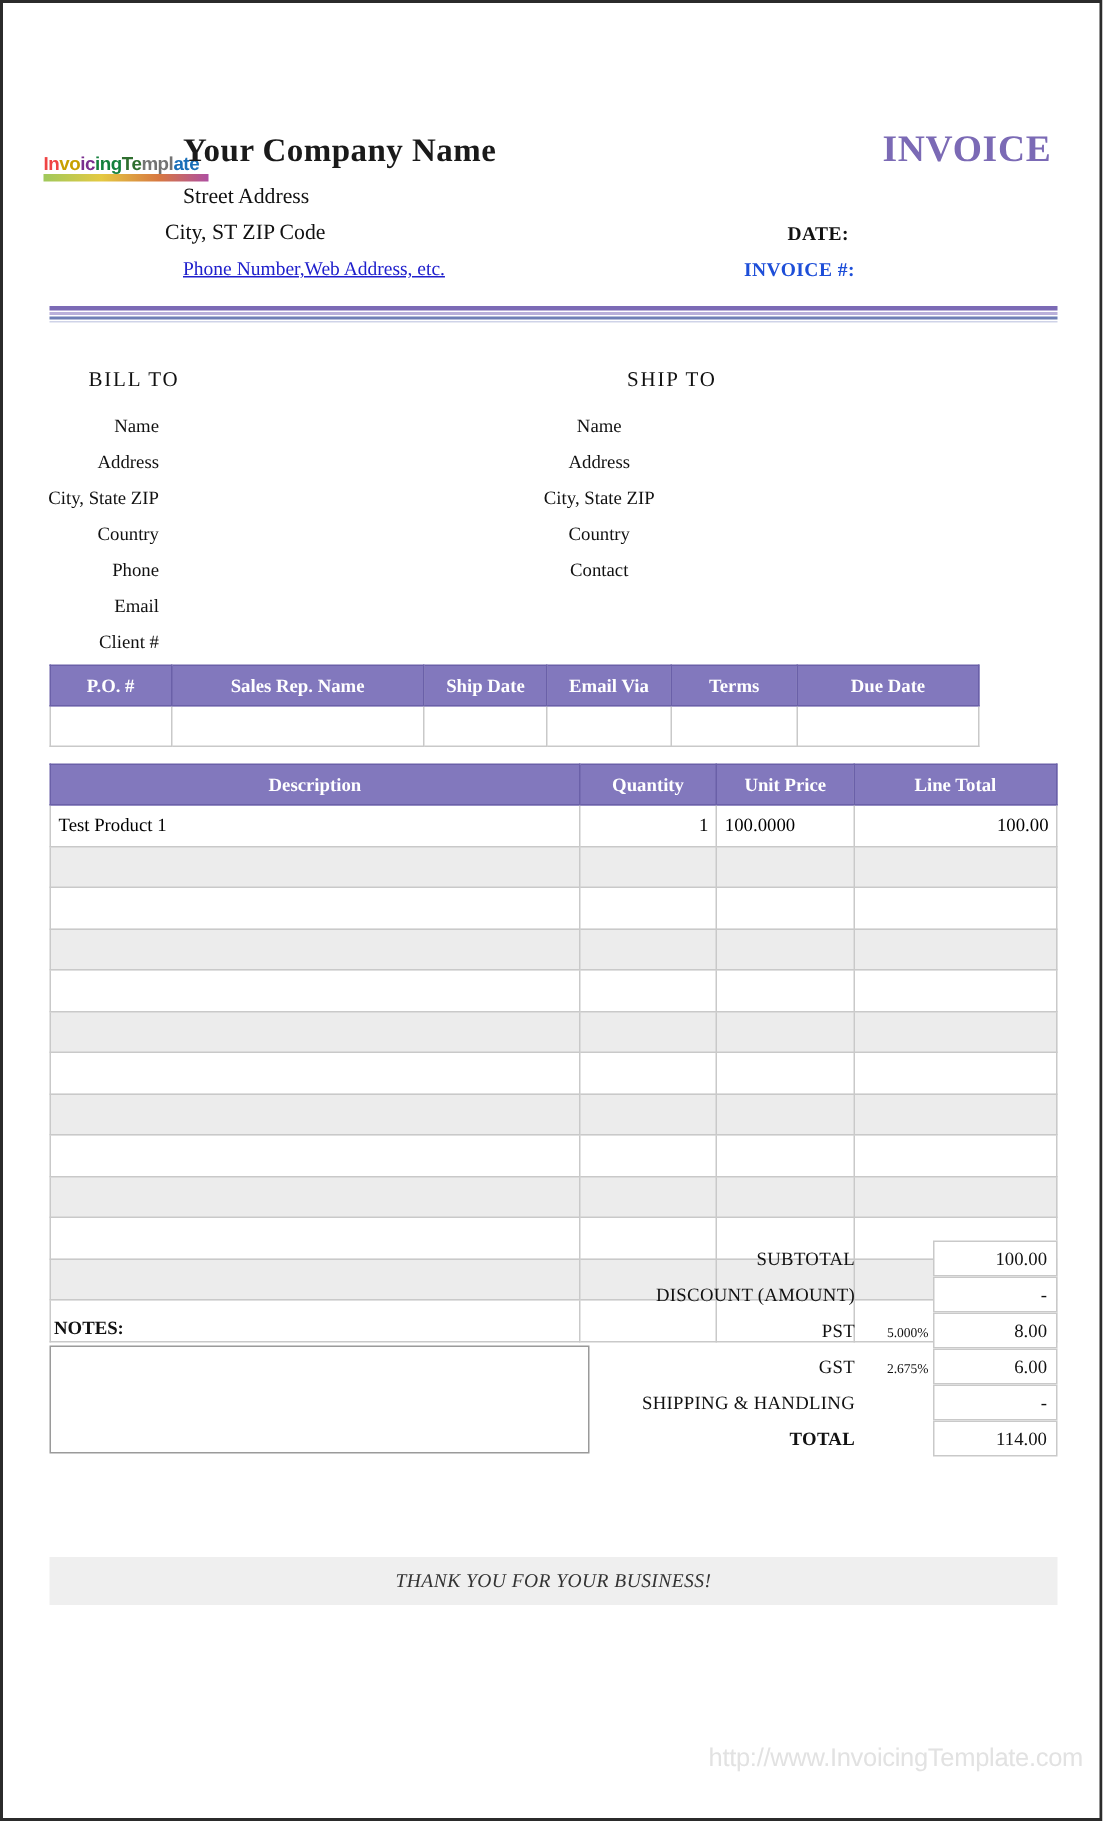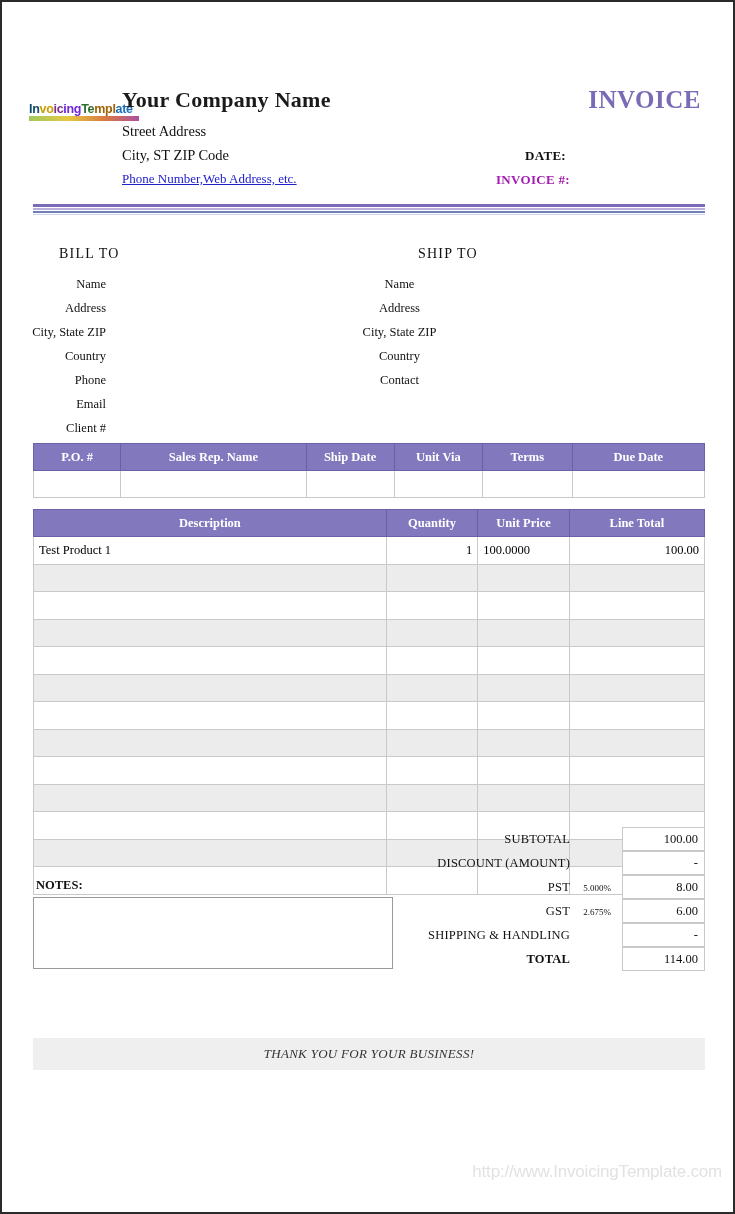--- a/index.html
+++ b/index.html
@@ -36,26 +36,26 @@
     left: 27px;
     top: 100px;
     width: 100px;
     height: 28px;
     font-family: "Liberation Sans", sans-serif;
     font-size: 12.5px;
     font-weight: bold;
     letter-spacing: -0.3px;
     white-space: nowrap;
   }
-  .logo .l1 { color: #0c4a6e; }
+  .logo .l1 { color: #ef4444; }
   .logo .l2 { color: #c8a000; }
   .logo .l3 { color: #7a2f8f; margin-top: 12px; }
-  .logo .l4 { color: #6d28d9; margin-top: 20px; }
+  .logo .l4 { color: #15803d; margin-top: 20px; }
   .logo .l5 { color: #2f6f2f; }
-  .logo .l6 { color: #a16207; }
+  .logo .l6 { color: #737373; }
   .logo .l7 { color: #1a6fb8; }
   .logo-sub {
     position: absolute;
     left: 27px;
     top: 114px;
     width: 110px;
     height: 5px;
     background: linear-gradient(90deg,#8fbf3f 0%, #e0c020 35%, #d06020 70%, #a03090 100%);
     opacity: .85;
   }
@@ -71,21 +71,21 @@
   }
   .addr1 {
     position: absolute;
     left: 120px;
     top: 121px;
     font-size: 14.5px;
     color: #111;
   }
   .addr2 {
     position: absolute;
-    left: 120px;
+    left: 108px;
     top: 145px;
     font-size: 14.5px;
     color: #111;
   }
   .addr3 {
     position: absolute;
     left: 120px;
     top: 169px;
     font-size: 13px;
     color: #2020cc;
@@ -109,21 +109,21 @@
     font-weight: bold;
     color: #111;
     letter-spacing: .3px;
   }
   .invno-label {
     position: absolute;
     left: 494px;
     top: 170px;
     font-size: 13px;
     font-weight: bold;
-    color: #a21caf;
+    color: #1d4ed8;
     letter-spacing: .3px;
   }
 
   
   .bar1 {
     position: absolute;
     left: 31px; top: 202px;
     width: 672px; height: 3px;
     background: #7b6ab5;
   }
@@ -182,21 +182,21 @@
     height: 18px;
   }
   table.grid td {
     border: 1px solid #c9c9c9;
     font-size: 12.5px;
     padding: 2px 5px;
     height: 20px;
   }
 
   
-  #info-table { left: 31px; top: 441px; width: 672px; }
+  #info-table { left: 31px; top: 441px; width: 620px; }
   #info-table td { height: 22px; background: #fff; }
 
   
   #items-table { left: 31px; top: 507px; width: 672px; }
   #items-table td { height: 22.5px; }
   #items-table tr.alt td { background: #ececec; }
   #items-table td.c-desc { text-align: left; }
   #items-table td.c-qty { text-align: right; }
   #items-table td.c-price { text-align: left; }
   #items-table td.c-total { text-align: right; }
@@ -217,21 +217,21 @@
   .totals .lbl {
     flex: 0 0 178px;
     text-align: right;
     padding-right: 5px;
     line-height: 24px;
     letter-spacing: .2px;
     color: #111;
   }
   .totals .pct {
     flex: 0 0 44px;
-    text-align: center;
+    text-align: right;
     font-size: 9px;
     line-height: 27px;
     color: #111;
     padding-right: 3px;
   }
   .totals .val {
     flex: 1 1 auto;
     border: 1px solid #c9c9c9;
     text-align: right;
     padding-right: 6px;
@@ -336,21 +336,21 @@
       <div>Country</div>
       <div>Contact</div>
     </div>
 
     <table class="grid" id="info-table">
       <tbody>
           <tr>
         <th style="width:86px">P.O. #</th>
         <th style="width:190px">Sales Rep. Name</th>
         <th style="width:87px">Ship Date</th>
-        <th style="width:87px">Unit Via</th>
+        <th style="width:87px">Email Via</th>
         <th style="width:88px">Terms</th>
         <th style="width:134px">Due Date</th>
       </tr>
       <tr>
         <td></td>
         <td></td>
         <td></td>
         <td></td>
         <td></td>
         <td></td>

